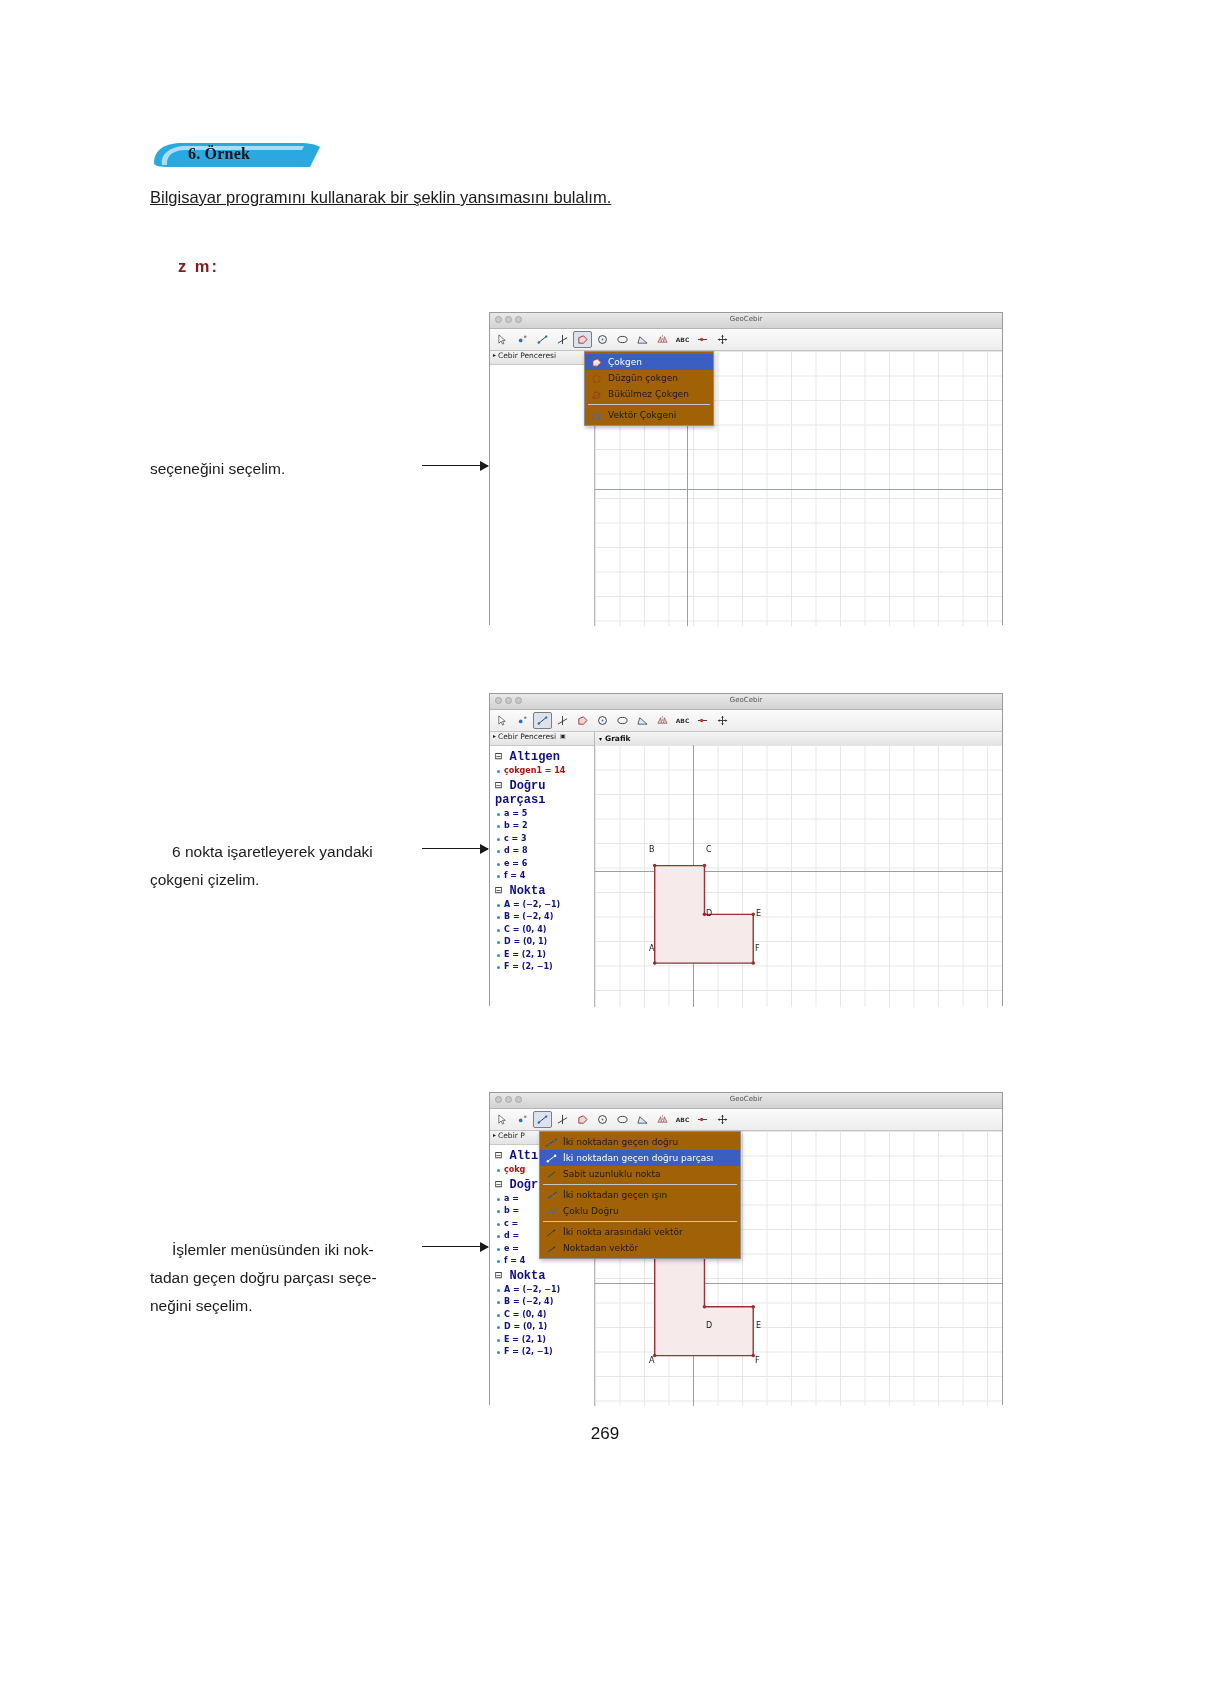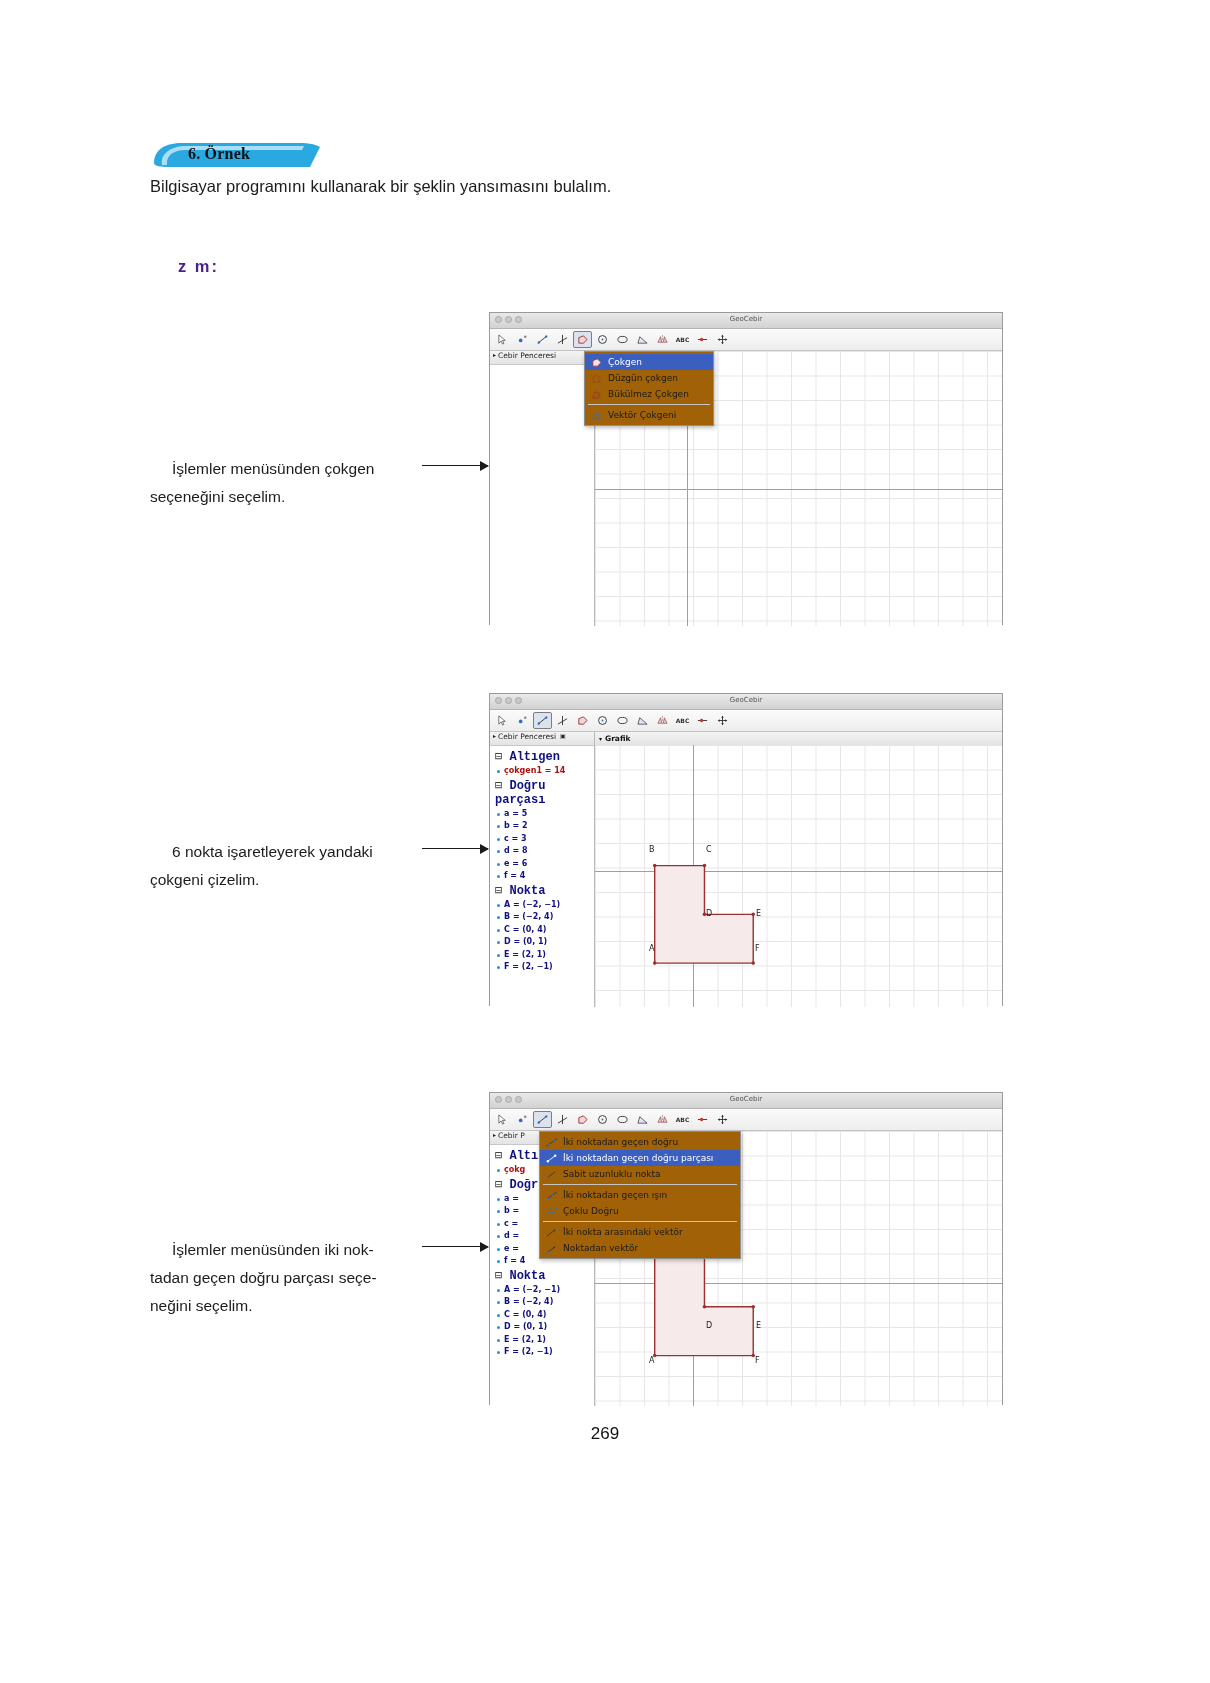--- a/index.html
+++ b/index.html
@@ -36,31 +36,32 @@
     font-family: "Liberation Serif", serif;
     font-weight: bold;
     font-size: 16px;
     color: #111111;
     letter-spacing: .2px;
   }
 
   .intro-text {
     position: absolute;
     left: 150px;
-    top: 177px;
+    top: 188px;
     font-size: 16.5px;
     color: #1c1c1c;
+    text-decoration: underline;
   }
   .solution-text {
     position: absolute;
     left: 178px;
     top: 257px;
     font-size: 16.5px;
     font-weight: bold;
-    color: #4c1d95;
+    color: #7f1d1d;
     letter-spacing: 2px;
   }
 
   
   .caption {
     position: absolute;
     font-size: 15.5px;
     line-height: 28px;
     color: #1c1c1c;
   }
@@ -310,21 +311,20 @@
     <path d="M2,24 C2,10 14,4 30,4 L150,4 C162,4 168,8 168,8 L158,28 L18,28 C8,28 2,27 2,24 Z" fill="#2aa9e0"></path>
     <path d="M10,26 C8,14 20,7 34,7 L152,7 L150,11 L34,11 C22,11 14,16 15,26 Z" fill="#bfe7f8" opacity="0.85"></path>
   </svg>
   <span class="badge-label">6. Örnek</span>
 </div>
 
 <div class="intro-text">Bilgisayar programını kullanarak bir şeklin yansımasını bulalım.</div>
 <div class="solution-text">z  m:</div>
 
 <div class="caption" style="left:150px; top:455px; width:300px;">
-  <div><span class="indent" style="width:22px;"></span><span>İşlemler menüsünden çokgen</span></div>
   <div><span>seçeneğini seçelim.</span></div>
 </div>
 <div class="arrow" style="left:422px; top:461px; width:66px;">
   <div class="line"></div>
     <div class="head"></div>
 </div>
 
 <div class="app-window" style="left:489px; top:312px; width:514px; height:313px;">
   <div class="titlebar">
     <div class="dots">

